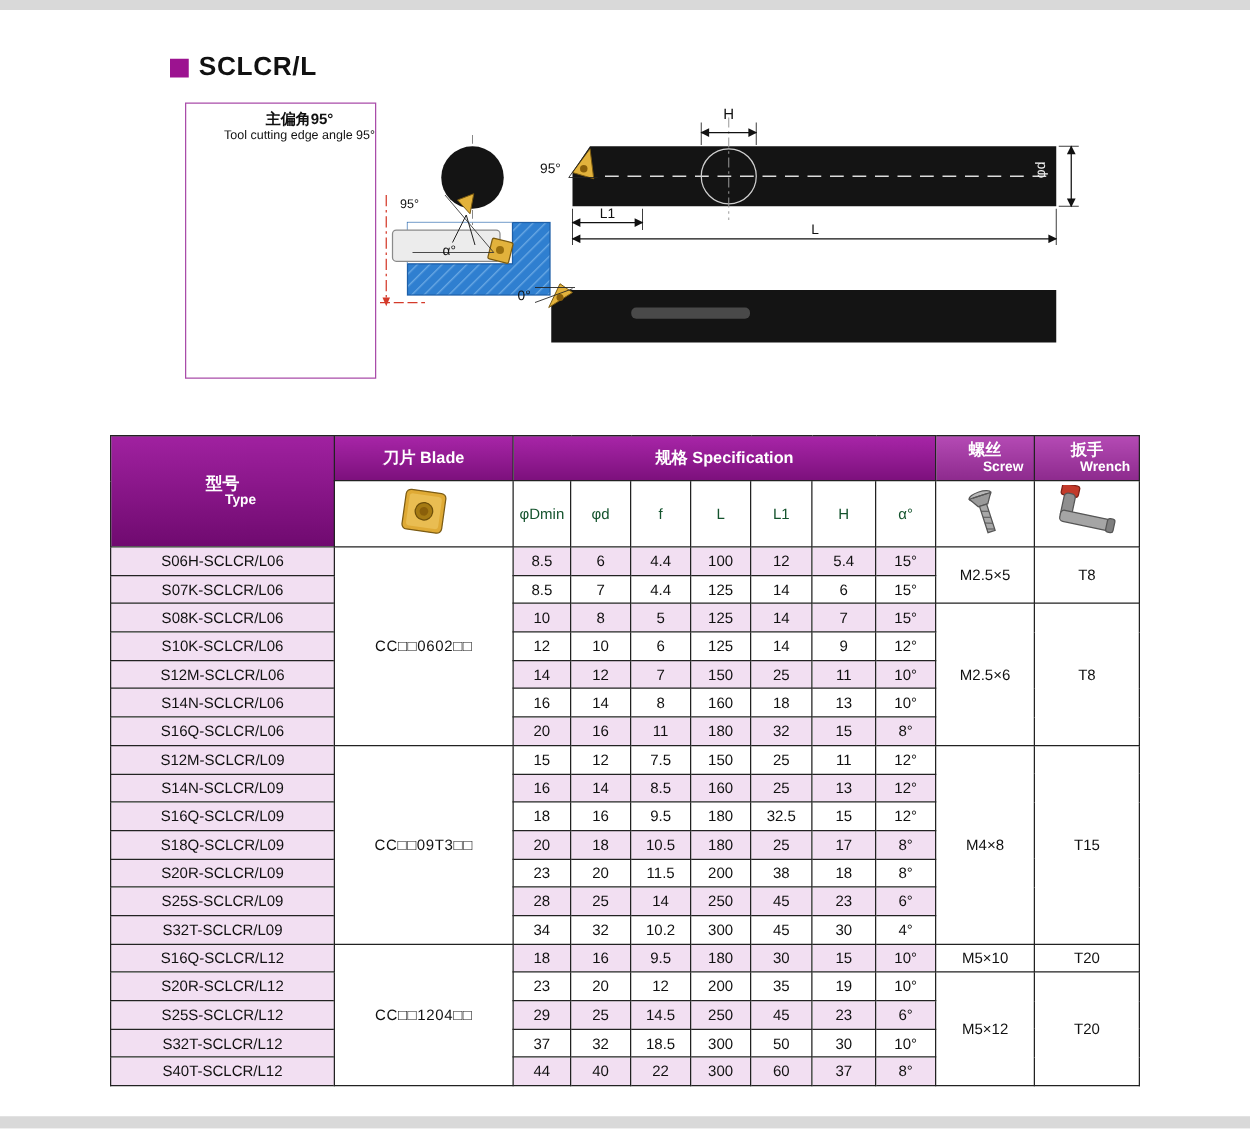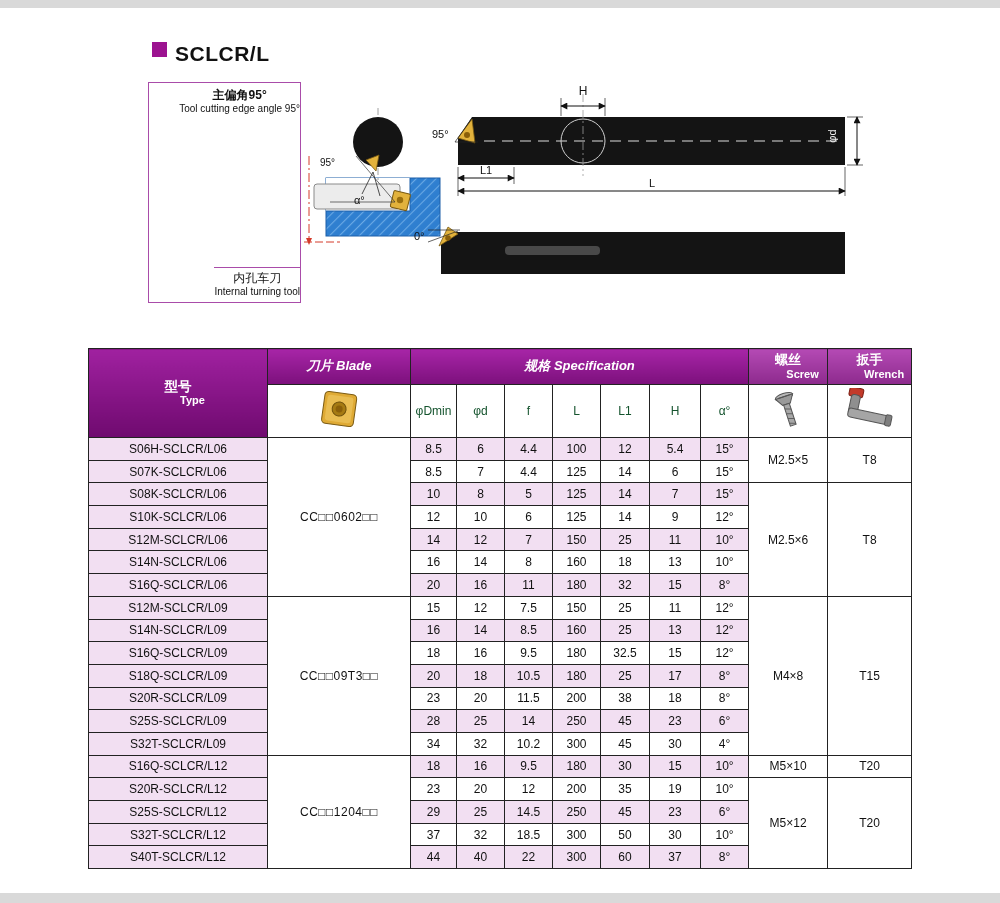--- a/index.html
+++ b/index.html
@@ -5,21 +5,21 @@
   html,body { margin:0; padding:0; background:#ffffff; }
   .page {
     position:relative; width:1000px; height:903px; background:#ffffff;
     font-family:"Liberation Sans", sans-serif; overflow:hidden; color:#111;
   }
   .edge-strip { position:absolute; left:0; width:100%; height:8px; background:#d9d9d9; }
   .edge-strip.top { top:0; }
   .edge-strip.bottom { bottom:0; height:10px; }
 
   
-  .title-row { position:absolute; left:152px; top:42px; display:flex; align-items:flex-start; gap:8px; }
+  .title-row { position:absolute; left:136px; top:42px; display:flex; align-items:center; gap:8px; }
   .title-square { width:15px; height:15px; background:#9c1390; }
   .title-text { font-size:21px; font-weight:bold; letter-spacing:0.5px; color:#111; }
 
   
   .info-box {
     position:absolute; left:148px; top:82px; width:153px; height:221px;
     border:1px solid #a94ca9; box-sizing:border-box; display:flex; flex-direction:column; background:#fff;align-items:flex-end;
   }
   .info-head { text-align:center; padding-top:5px; line-height:1.25; }
   .info-head .cn { font-size:12px; font-weight:bold; }
@@ -39,21 +39,21 @@
     border-collapse:collapse; table-layout:fixed; border:1.5px solid #111;
   }
   .spec-table th, .spec-table td {
     border:1px solid #222; padding:0; text-align:center; vertical-align:middle;
     overflow:hidden; white-space:nowrap;
   }
   .row-main th { height:35px; }
   .hdr { color:#ffffff; font-weight:bold; font-size:13px; line-height:1.15; }
   .hdr .en { font-size:11px; font-weight:bold;margin-left:29px; }
   .hdr-dark  { background:linear-gradient(180deg,#a021a0 0%, #6f0a6f 100%); }
-  .hdr-mid   { background:linear-gradient(180deg,#a725a7 0%, #7c107c 100%);font-style:italic; }
+  .hdr-mid   { background:linear-gradient(180deg,#a725a7 0%, #7c107c 100%); }
   .hdr-light { background:linear-gradient(180deg,#b44ab4 0%, #8d2a8d 100%); }
   .type-hdr { font-size:13.5px; }
   .sub-th { height:52px; background:#ffffff; font-weight:normal; font-size:12px; color:#14532d; }
   .spec-table tbody tr { height:22.7px; }
   .spec-table tbody td { font-size:12px; }
   .type-cell { background:#f2dff2; font-size:11.5px;margin-left:16px; }
   tr.odd  .val { background:#f2dff2; }
   tr.even .val { background:#ffffff; }
   .blade-cell { background:#ffffff; font-size:12.5px; letter-spacing:0.5px; }
   .screw-cell, .wrench-cell { background:#ffffff; font-size:12px; }
@@ -95,24 +95,20 @@
         <rect x="14" y="68" width="86" height="25" rx="3" fill="#ececec" stroke="#8a8a8a"></rect>
         <g transform="rotate(14 100 84)">
           <rect x="92" y="76" width="17" height="17" rx="1.5" fill="#e2b23c" stroke="#7a5a10"></rect>
         </g>
         <circle cx="100" cy="84" r="3.2" fill="#9a6f0e"></circle>
 
         <line x1="95" y1="86" x2="30" y2="86" stroke="#333" stroke-width="0.7"></line>
         <line x1="95" y1="86" x2="56" y2="40" stroke="#333" stroke-width="0.7"></line>
         <text x="20" y="50" font-size="10" fill="#111">95°</text>
       </svg>
-    </div>
-    <div class="info-caption">
-      <div class="cn">内孔车刀</div>
-      <div class="en">Internal turning tool</div>
     </div>
   </div>
 
   <svg class="main-drawing" width="660" height="250" viewBox="0 0 660 250">
     <defs>
       <marker id="arr" viewBox="0 0 10 10" refX="9" refY="5" markerWidth="9" markerHeight="7" orient="auto-start-reverse">
         <path d="M0,0 L10,5 L0,10 z" fill="#111"></path>
       </marker>
     </defs>
 

